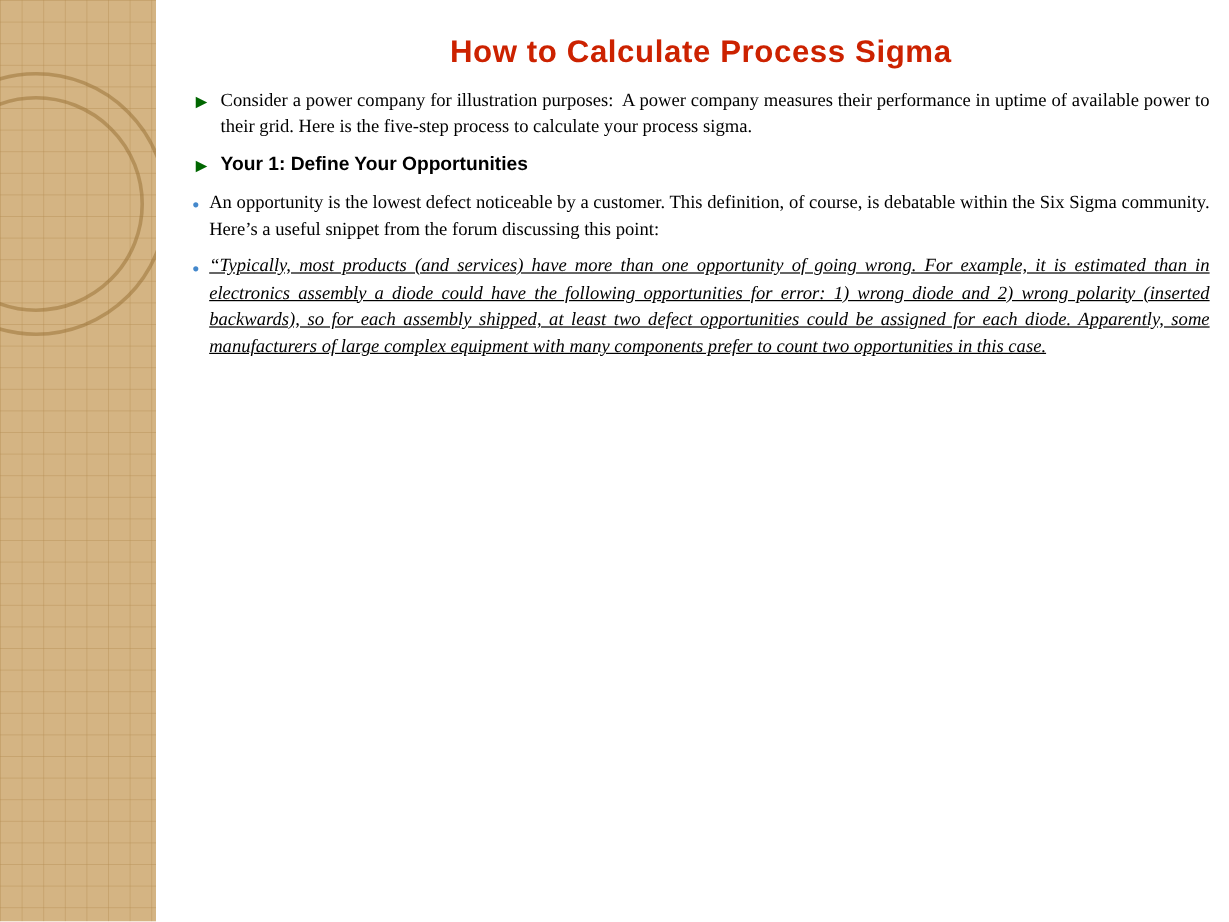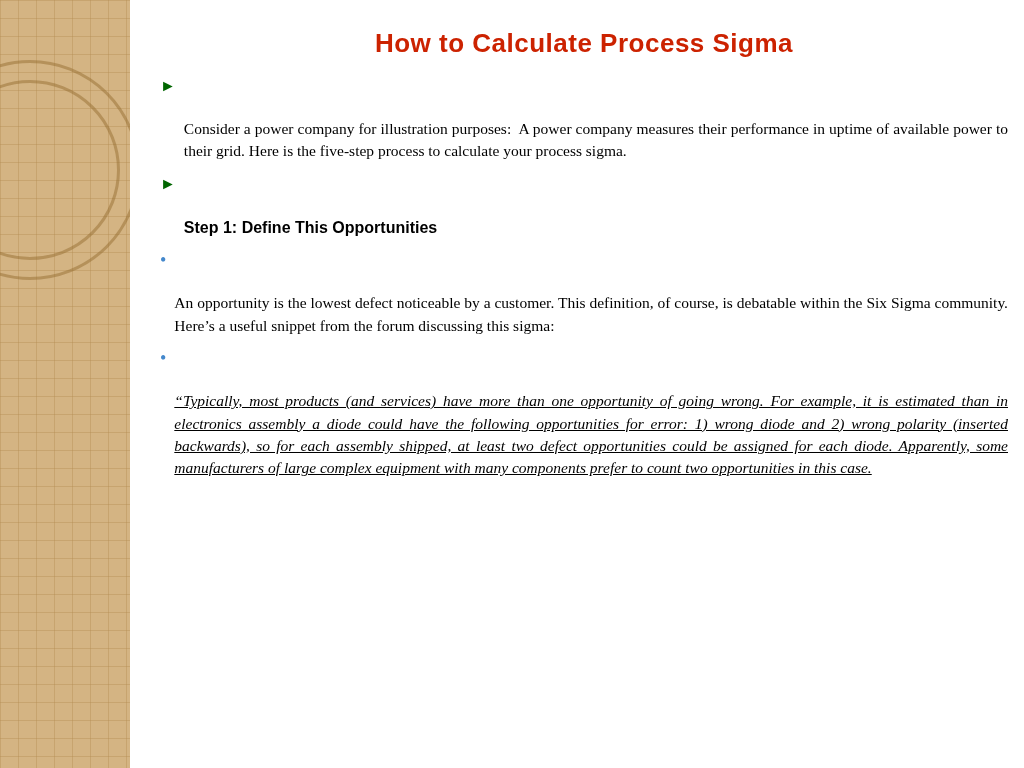--- a/index.html
+++ b/index.html
@@ -102,21 +102,20 @@
     .bullet-dot {
       color: #4488cc;
       font-size: 18px;
       margin-right: 8px;
       margin-top: 0px;
       flex-shrink: 0;
     }
 
     .bullet-text {
       flex: 1;
-      margin-top: 45px;
     }
 
     .step-label {
       font-weight: 900;
       font-family: Arial, sans-serif;
       font-size: 16px;
     }
 
     .italic-quote {
       font-style: italic;
@@ -142,28 +141,28 @@
     <div class="bullet-item">
       <span class="bullet-arrow">►</span>
       <span class="bullet-text">
         Consider a power company for illustration purposes:&nbsp; A power company measures their performance in uptime of available power to their grid. Here is the five-step process to calculate your process sigma.
       </span>
     </div>
 
     <div class="bullet-item">
       <span class="bullet-arrow">►</span>
       <span class="bullet-text step-label">
-        Step 1: Define This Opportunities
+        Your 1: Define Your Opportunities
       </span>
     </div>
 
     <div class="bullet-item">
       <span class="bullet-dot">•</span>
       <span class="bullet-text">
-        An opportunity is the lowest defect noticeable by a customer. This definition, of course, is debatable within the Six Sigma community. Here’s a useful snippet from the forum discussing this sigma:
+        An opportunity is the lowest defect noticeable by a customer. This definition, of course, is debatable within the Six Sigma community. Here’s a useful snippet from the forum discussing this point:
       </span>
     </div>
 
     <div class="bullet-item">
       <span class="bullet-dot">•</span>
       <span class="bullet-text italic-quote">
         “Typically, most products (and services) have more than one opportunity of going wrong. For example, it is estimated than in electronics assembly a diode could have the following opportunities for error: 1) wrong diode and 2) wrong polarity (inserted backwards), so for each assembly shipped, at least two defect opportunities could be assigned for each diode. Apparently, some manufacturers of large complex equipment with many components prefer to count two opportunities in this case.
       </span>
     </div>
 

